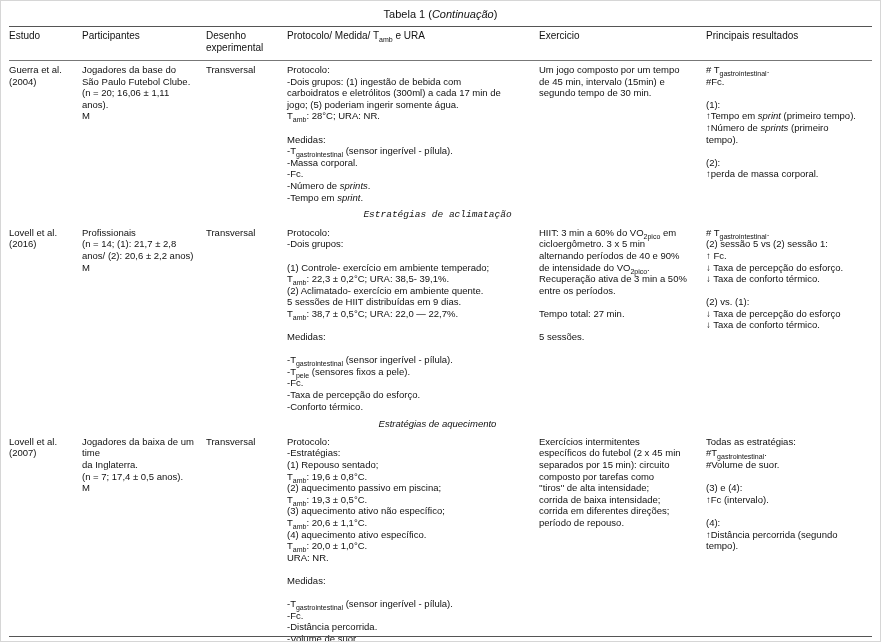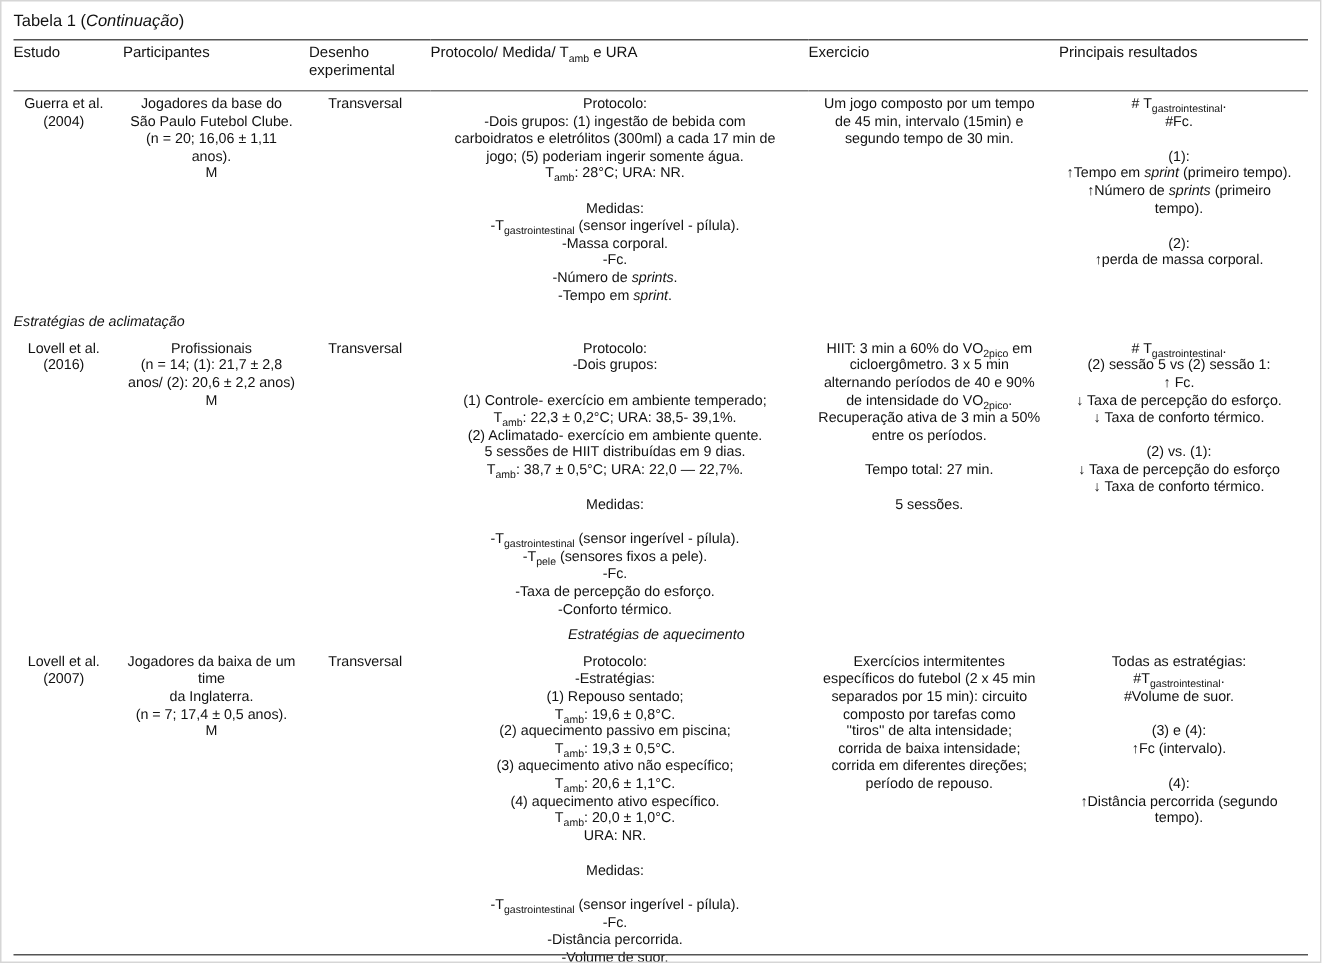--- a/index.html
+++ b/index.html
@@ -17,20 +17,21 @@
     border:1px solid #d6d6d6;
     box-sizing:border-box;
     padding:5px 8px 0 8px;
     overflow:hidden;
   }
   .caption{
     font-size:11px;
     line-height:13px;
     padding:2px 0 5px 0;
     color:#111;
+    text-align:center;
   }
   table.data{
     width:100%;
     border-collapse:collapse;
     table-layout:fixed;
   }
   col.c0{width:73px}
   col.c1{width:124px}
   col.c2{width:81px}
   col.c3{width:252px}
@@ -48,37 +49,36 @@
     line-height:12px;
     white-space:normal;
     margin-top:28px;
   }
   .data td{
     font-size:9.5px;
     line-height:11.6px;
     vertical-align:top;
     padding:3px 6px 3px 0;
     color:#111;
-    text-align:center;
   }
   .line{
     min-height:11.6px;
     white-space:nowrap;
   }
   sub{
     font-size:7px;
     line-height:0;
   }
   .section-header{
     font-size:9.5px;
     font-style:italic;
     padding:1px 0 1px 0;
   }
-  .section-header.center{}
-  .section-header.left{text-align:left;}
+  .section-header.center{text-align:center;}
+  .section-header.left{text-align:center;font-family:Liberation Mono, monospace;}
   .bottom-rule{
     position:absolute;
     left:8px;
     right:8px;
     bottom:4px;
     border-top:1px solid #555;
   }
 </style>
 </head>
 <body>

